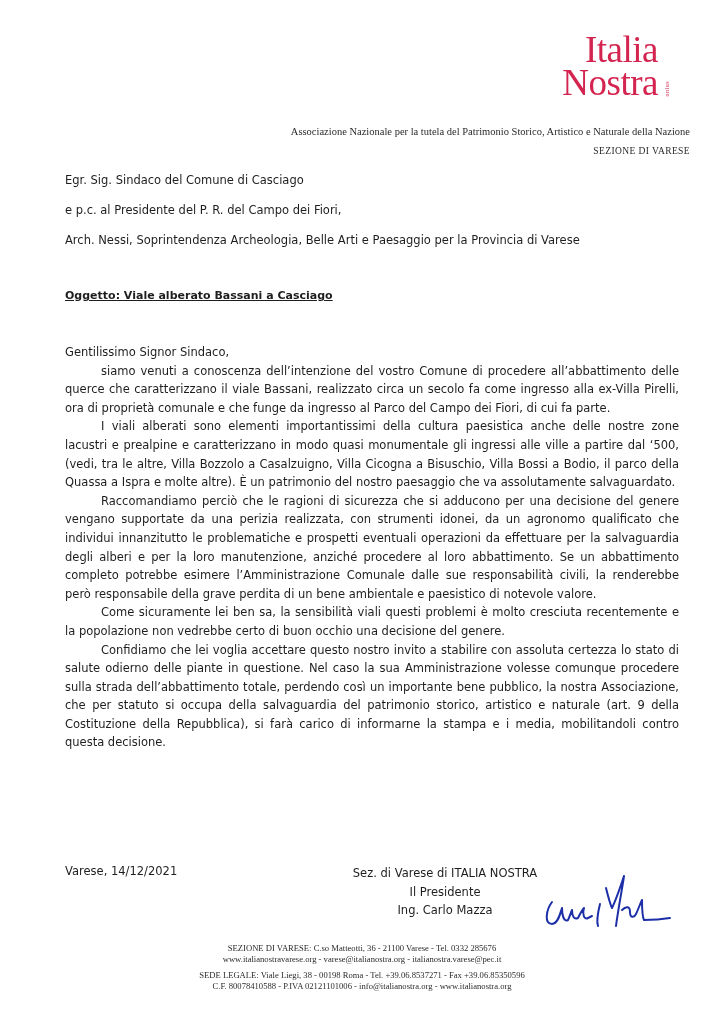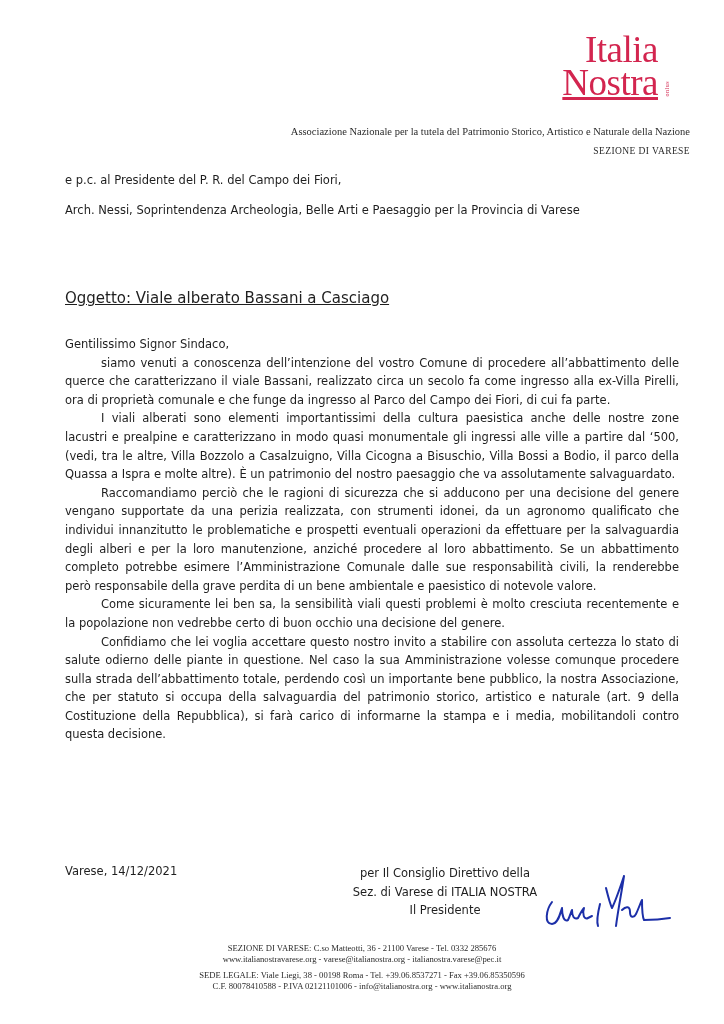--- a/index.html
+++ b/index.html
@@ -27,21 +27,20 @@
     .logo .line1 {
       display: block;
       font-size: 37px;
       letter-spacing: -0.5px;
     }
     .logo .line2 {
       display: inline-block;
       font-size: 37px;
       letter-spacing: -0.5px;
       margin-top: -4px;
-      text-decoration: underline;
     }
     .logo .onlus {
       position: absolute;
       right: -12px;
       bottom: 4px;
       font-size: 6px;
       writing-mode: vertical-rl;
       transform: rotate(180deg);
       letter-spacing: 0.5px;
       font-family: "Liberation Serif", serif;
@@ -73,29 +72,29 @@
       color: #1e1e1e;
     }
     .recipients div {
       height: 30px;
       line-height: 14px;
     }
     .subject {
       position: absolute;
       left: 65px;
       top: 289px;
-      font-size: 15px;
-      font-weight: normal;
+      font-size: 11px;
+      font-weight: bold;
       text-decoration: underline;
       color: #1e1e1e;
     }
     .body-text {
       position: absolute;
       left: 65px;
-      top: 335px;
+      top: 343px;
       width: 614px;
       font-size: 11.5px;
       line-height: 18.6px;
       color: #1e1e1e;
       text-align: justify;
     }
     .body-text p {
       margin: 0;
       text-indent: 36px;
     }
@@ -147,41 +146,42 @@
 <div class="logo">
   <span class="line1">Italia</span>
   <span class="line2">Nostra</span>
   <span class="onlus">onlus</span>
 </div>
 
 <div class="assoc">Associazione Nazionale per la tutela del Patrimonio Storico, Artistico e Naturale della Nazione</div>
 <div class="sezione">SEZIONE DI VARESE</div>
 
 <div class="recipients">
+  <div>Egr. Sig. Sindaco del Comune di Casciago</div>
   <div>e p.c. al Presidente del P. R. del Campo dei Fiori,</div>
   <div>Arch. Nessi, Soprintendenza Archeologia, Belle Arti e Paesaggio per la Provincia di Varese</div>
 </div>
 
 <div class="subject">Oggetto: Viale alberato Bassani a Casciago</div>
 
 <div class="body-text">
   <p class="salutation">Gentilissimo Signor Sindaco,</p>
   <p>siamo venuti a conoscenza dell’intenzione del vostro Comune di procedere all’abbattimento delle querce che caratterizzano il viale Bassani, realizzato circa un secolo fa come ingresso alla ex-Villa Pirelli, ora di proprietà comunale e che funge da ingresso al Parco del Campo dei Fiori, di cui fa parte.</p>
   <p>I viali alberati sono elementi importantissimi della cultura paesistica anche delle nostre zone lacustri e prealpine e caratterizzano in modo quasi monumentale gli ingressi alle ville a partire dal ‘500, (vedi, tra le altre, Villa Bozzolo a Casalzuigno, Villa Cicogna a Bisuschio, Villa Bossi a Bodio, il parco della Quassa a Ispra e molte altre). È un patrimonio del nostro paesaggio che va assolutamente salvaguardato.</p>
   <p>Raccomandiamo perciò che le ragioni di sicurezza che si adducono per una decisione del genere vengano supportate da una perizia realizzata, con strumenti idonei, da un agronomo qualificato che individui innanzitutto le problematiche e prospetti eventuali operazioni da effettuare per la salvaguardia degli alberi e per la loro manutenzione, anziché procedere al loro abbattimento. Se un abbattimento completo potrebbe esimere l’Amministrazione Comunale dalle sue responsabilità civili, la renderebbe però responsabile della grave perdita di un bene ambientale e paesistico di notevole valore.</p>
   <p>Come sicuramente lei ben sa, la sensibilità viali questi problemi è molto cresciuta recentemente e la popolazione non vedrebbe certo di buon occhio una decisione del genere.</p>
   <p>Confidiamo che lei voglia accettare questo nostro invito a stabilire con assoluta certezza lo stato di salute odierno delle piante in questione. Nel caso la sua Amministrazione volesse comunque procedere sulla strada dell’abbattimento totale, perdendo così un importante bene pubblico, la nostra Associazione, che per statuto si occupa della salvaguardia del patrimonio storico, artistico e naturale (art. 9 della Costituzione della Repubblica), si farà carico di informarne la stampa e i media, mobilitandoli contro questa decisione.</p>
 </div>
 
 <div class="date">Varese, 14/12/2021</div>
 
 <div class="signature-block">
-  <div>per Il Consiglio Direttivo della</div>
   <div>Sez. di Varese di ITALIA NOSTRA</div>
   <div>Il Presidente</div>
+  <div>Ing. Carlo Mazza</div>
 </div>
 
 <svg class="signature" viewBox="0 0 140 60">
   <g fill="none" stroke="#1c2fa8" stroke-width="2" stroke-linecap="round" stroke-linejoin="round">
     <path d="M14 32 C 8 40, 6 54, 14 54 C 20 54, 22 44, 24 38 C 24 46, 26 52, 30 50 C 32 46, 33 42, 34 40 C 34 46, 36 50, 40 48 C 42 44, 44 40, 46 38 C 44 44, 46 50, 50 48 L 54 46"></path>
     <path d="M62 34 C 60 42, 58 50, 60 56"></path>
     <path d="M68 18 C 70 26, 72 34, 74 38 C 78 30, 82 18, 86 6 C 84 20, 80 40, 78 56"></path>
     <path d="M84 40 C 88 36, 92 36, 92 42 C 92 48, 96 48, 98 44 C 100 40, 102 34, 104 30 C 104 38, 104 46, 106 50 C 112 50, 120 50, 132 48"></path>
   </g>
 </svg>

